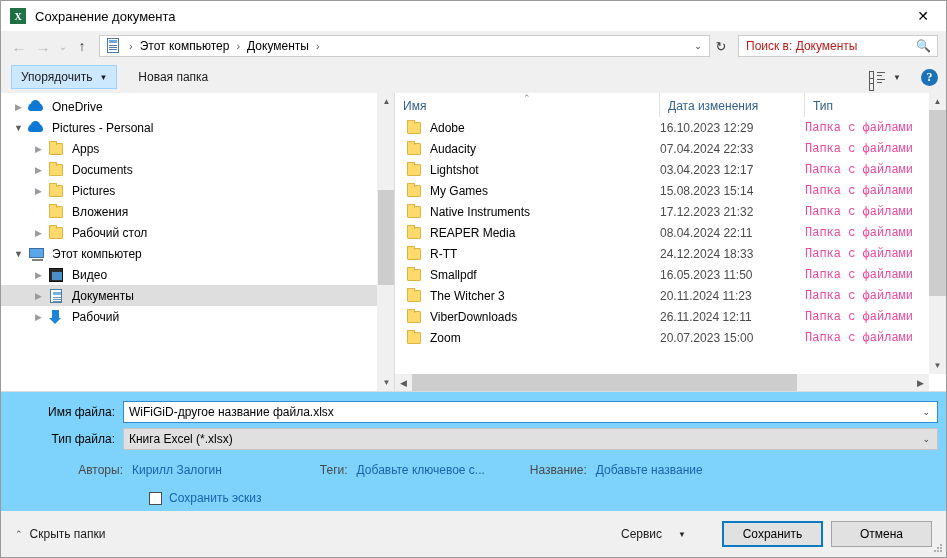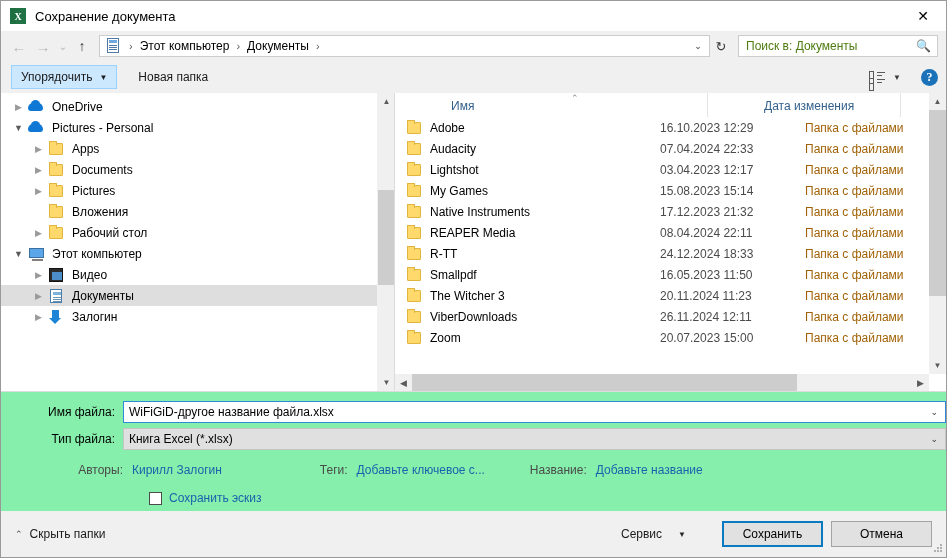--- a/index.html
+++ b/index.html
@@ -111,21 +111,21 @@
     display: flex; align-items: center; justify-content: center;
     color: #3a3a3a; font-size: 13px;
     border: 1px solid transparent;
   }
   .searchbox {
     width: 200px; height: 22px; margin-left: 6px;
     background: #ffffff; border: 1px solid #cccccc;
     display: flex; align-items: center; padding: 0 4px;
     flex: 0 0 200px;
   }
-  .search-ph { flex: 1 1 auto; color: #4d7c0f; font-size: 12px; padding-left: 3px; }
+  .search-ph { flex: 1 1 auto; color: #b91c1c; font-size: 12px; padding-left: 3px; }
   .search-icon { color: #444; font-size: 12px; padding-right: 2px; }
 
   
   .toolbar {
     height: 32px; display: flex; align-items: center;
     padding: 0 8px 0 10px; flex: 0 0 32px;
     background: #f0f0f0;
   }
   .organize-btn {
     height: 24px; padding: 0 9px;
@@ -278,41 +278,41 @@
   .list-pane {
     flex: 1 1 auto; position: relative; background: #ffffff;
     overflow: hidden;
   }
   .col-header {
     height: 24px; display: flex; align-items: flex-end;
     background: #ffffff; position: relative;
   }
   .col {
     font-size: 12px; color: #34618c; padding-bottom: 4px;
-    position: relative; height: 24px; display: flex; align-items: flex-end; margin-left: 48px;
+    position: relative; height: 24px; display: flex; align-items: flex-end;
   }
   .col .lbl { padding-left: 8px; }
   .col.c-name { width: 265px; flex: 0 0 265px; border-right: 1px solid #e3e3e3; }
   .col.c-date { width: 145px; flex: 0 0 145px; border-right: 1px solid #e3e3e3; }
   .col.c-type { flex: 1 1 auto; }
   .sort-mark {
     position: absolute; left: 128px; top: 0px;
     color: #8a8a8a; font-size: 9px;
   }
   .rows { position: absolute; top: 24px; left: 0; right: 17px; bottom: 17px; overflow: hidden; }
   .frow {
     height: 21px; display: flex; align-items: center;
     font-size: 12px; color: #000;
   }
   .fcell-name {
     width: 265px; flex: 0 0 265px; display: flex; align-items: center;
     padding-left: 11px; white-space: nowrap;
   }
   .fcell-date { width: 145px; flex: 0 0 145px; color: #4a4a4a; }
-  .fcell-type { flex: 1 1 auto; color: #a16207; white-space: nowrap; }
+  .fcell-type { flex: 1 1 auto; color: #ec4899; white-space: nowrap; font-family: Liberation Mono, monospace; }
   .list-vsb {
     position: absolute; right: 0; top: 0; bottom: 17px; width: 17px;
     background: #f0f0f0;
   }
   .list-hsb {
     position: absolute; left: 0; right: 17px; bottom: 0; height: 17px;
     background: #f0f0f0; display: flex; align-items: center;
   }
   .hsb-arrow {
     width: 17px; flex: 0 0 17px; height: 17px; display: flex;
@@ -324,32 +324,32 @@
     position: absolute; left: 0; top: 0; height: 17px;
     width: 77%; background: #cdcdcd;
   }
   .corner-box {
     position: absolute; right: 0; bottom: 0; width: 17px; height: 17px;
     background: #ffffff;
   }
 
   
   .form-area {
-    flex: 0 0 auto; background: #86efac; padding-top: 8px;
+    flex: 0 0 auto; background: #7dd3fc; padding-top: 8px;
     border-top: 1px solid #dcdcdc;
   }
   .form-row {
     display: flex; align-items: center; height: 24px; margin-bottom: 3px;
   }
   .form-label {
     width: 122px; flex: 0 0 122px; text-align: right;
     padding-right: 8px; font-size: 12px; color: #000;
   }
   .combo {
-    flex: 1 1 auto; height: 22px;
+    flex: 1 1 auto; margin-right: 8px; height: 22px;
     display: flex; align-items: center; padding: 0 2px 0 5px;
     font-size: 12px;
   }
   .combo.filename {
     background: #ffffff; border: 1px solid #2e8ad8;
   }
   .combo.filetype {
     background: #e0e0e0; border: 1px solid #c4c4c4;
   }
   .combo .val { flex: 1 1 auto; color: #000; }
@@ -552,21 +552,21 @@
                 <i class="l3"></i>
               </span>
             </span>
             <span>Документы</span>
           </div>
           <div class="tree-row" style="padding-left: 28px;">
             <span class="tw ">▶</span>
             <span class="ico">
               <span class="ico-dl"></span>
             </span>
-            <span>Залогин</span>
+            <span>Рабочий</span>
           </div>
         </div>
 
       <div class="tree-sb">
         <div class="sb-arrow">▲</div>
         <div class="sb-thumb" style="top:97px;height:95px"></div>
         <div class="sb-arrow bottom">▼</div>
       </div>
     </div>
 

